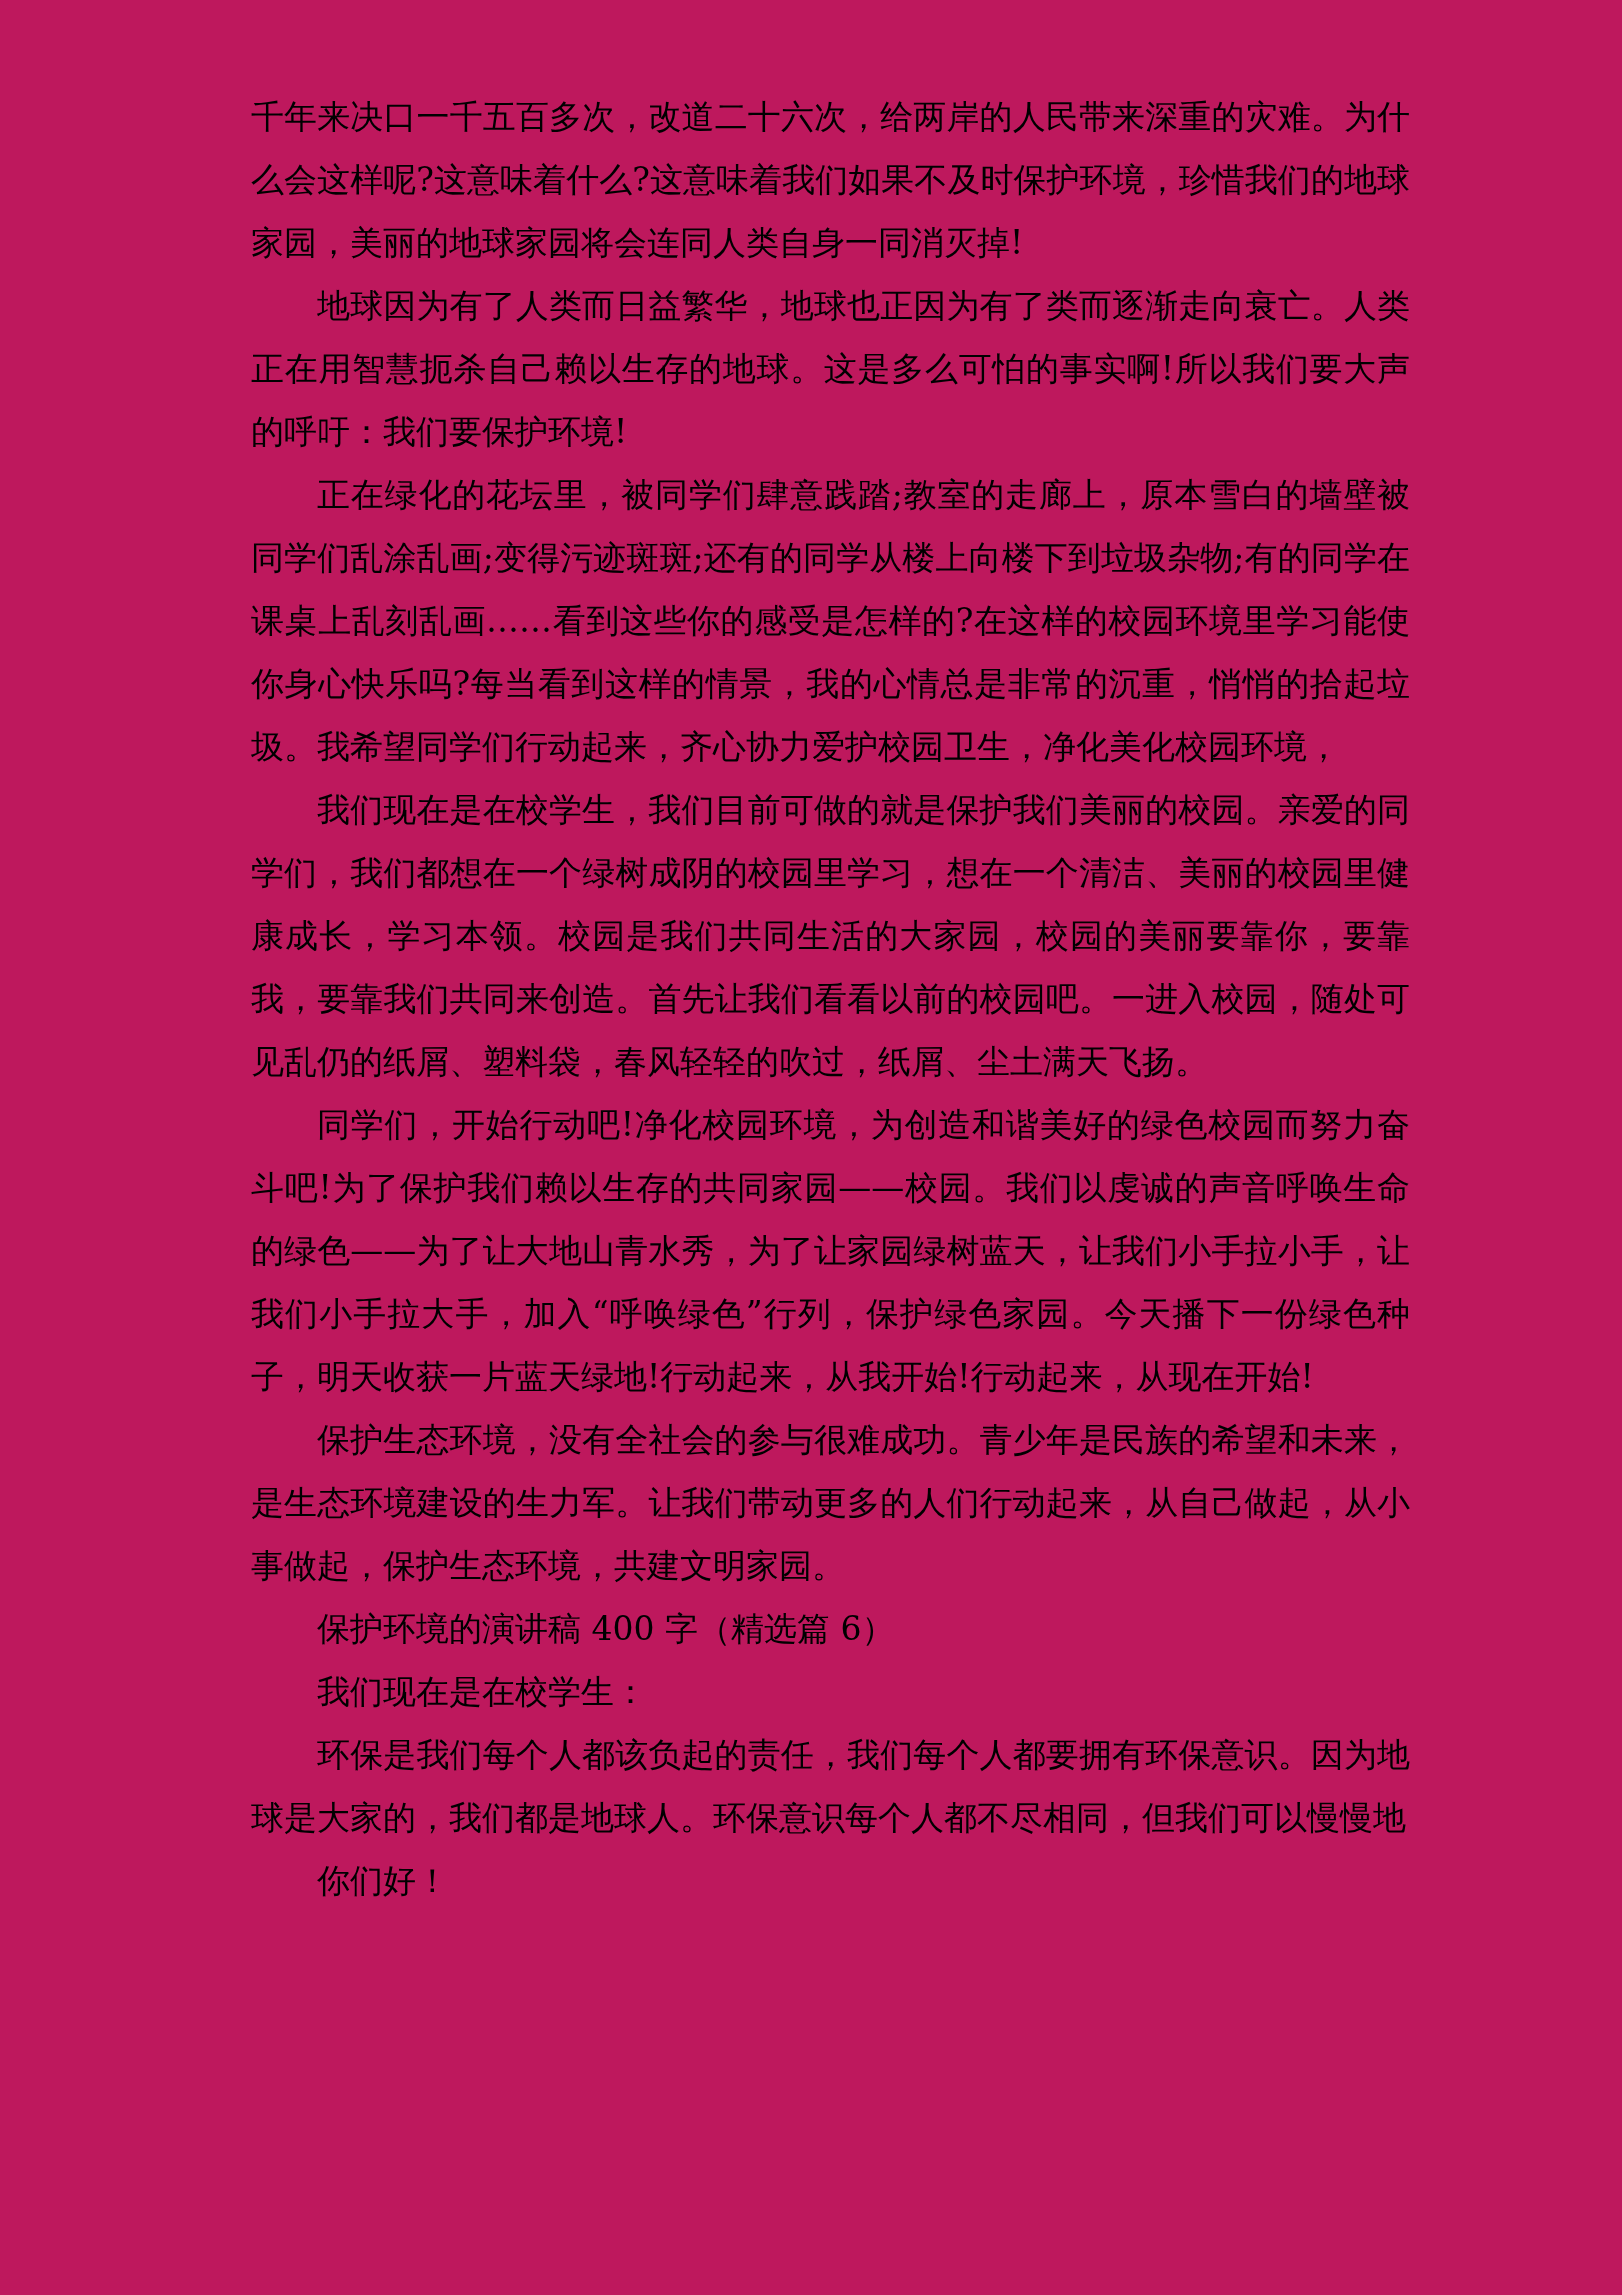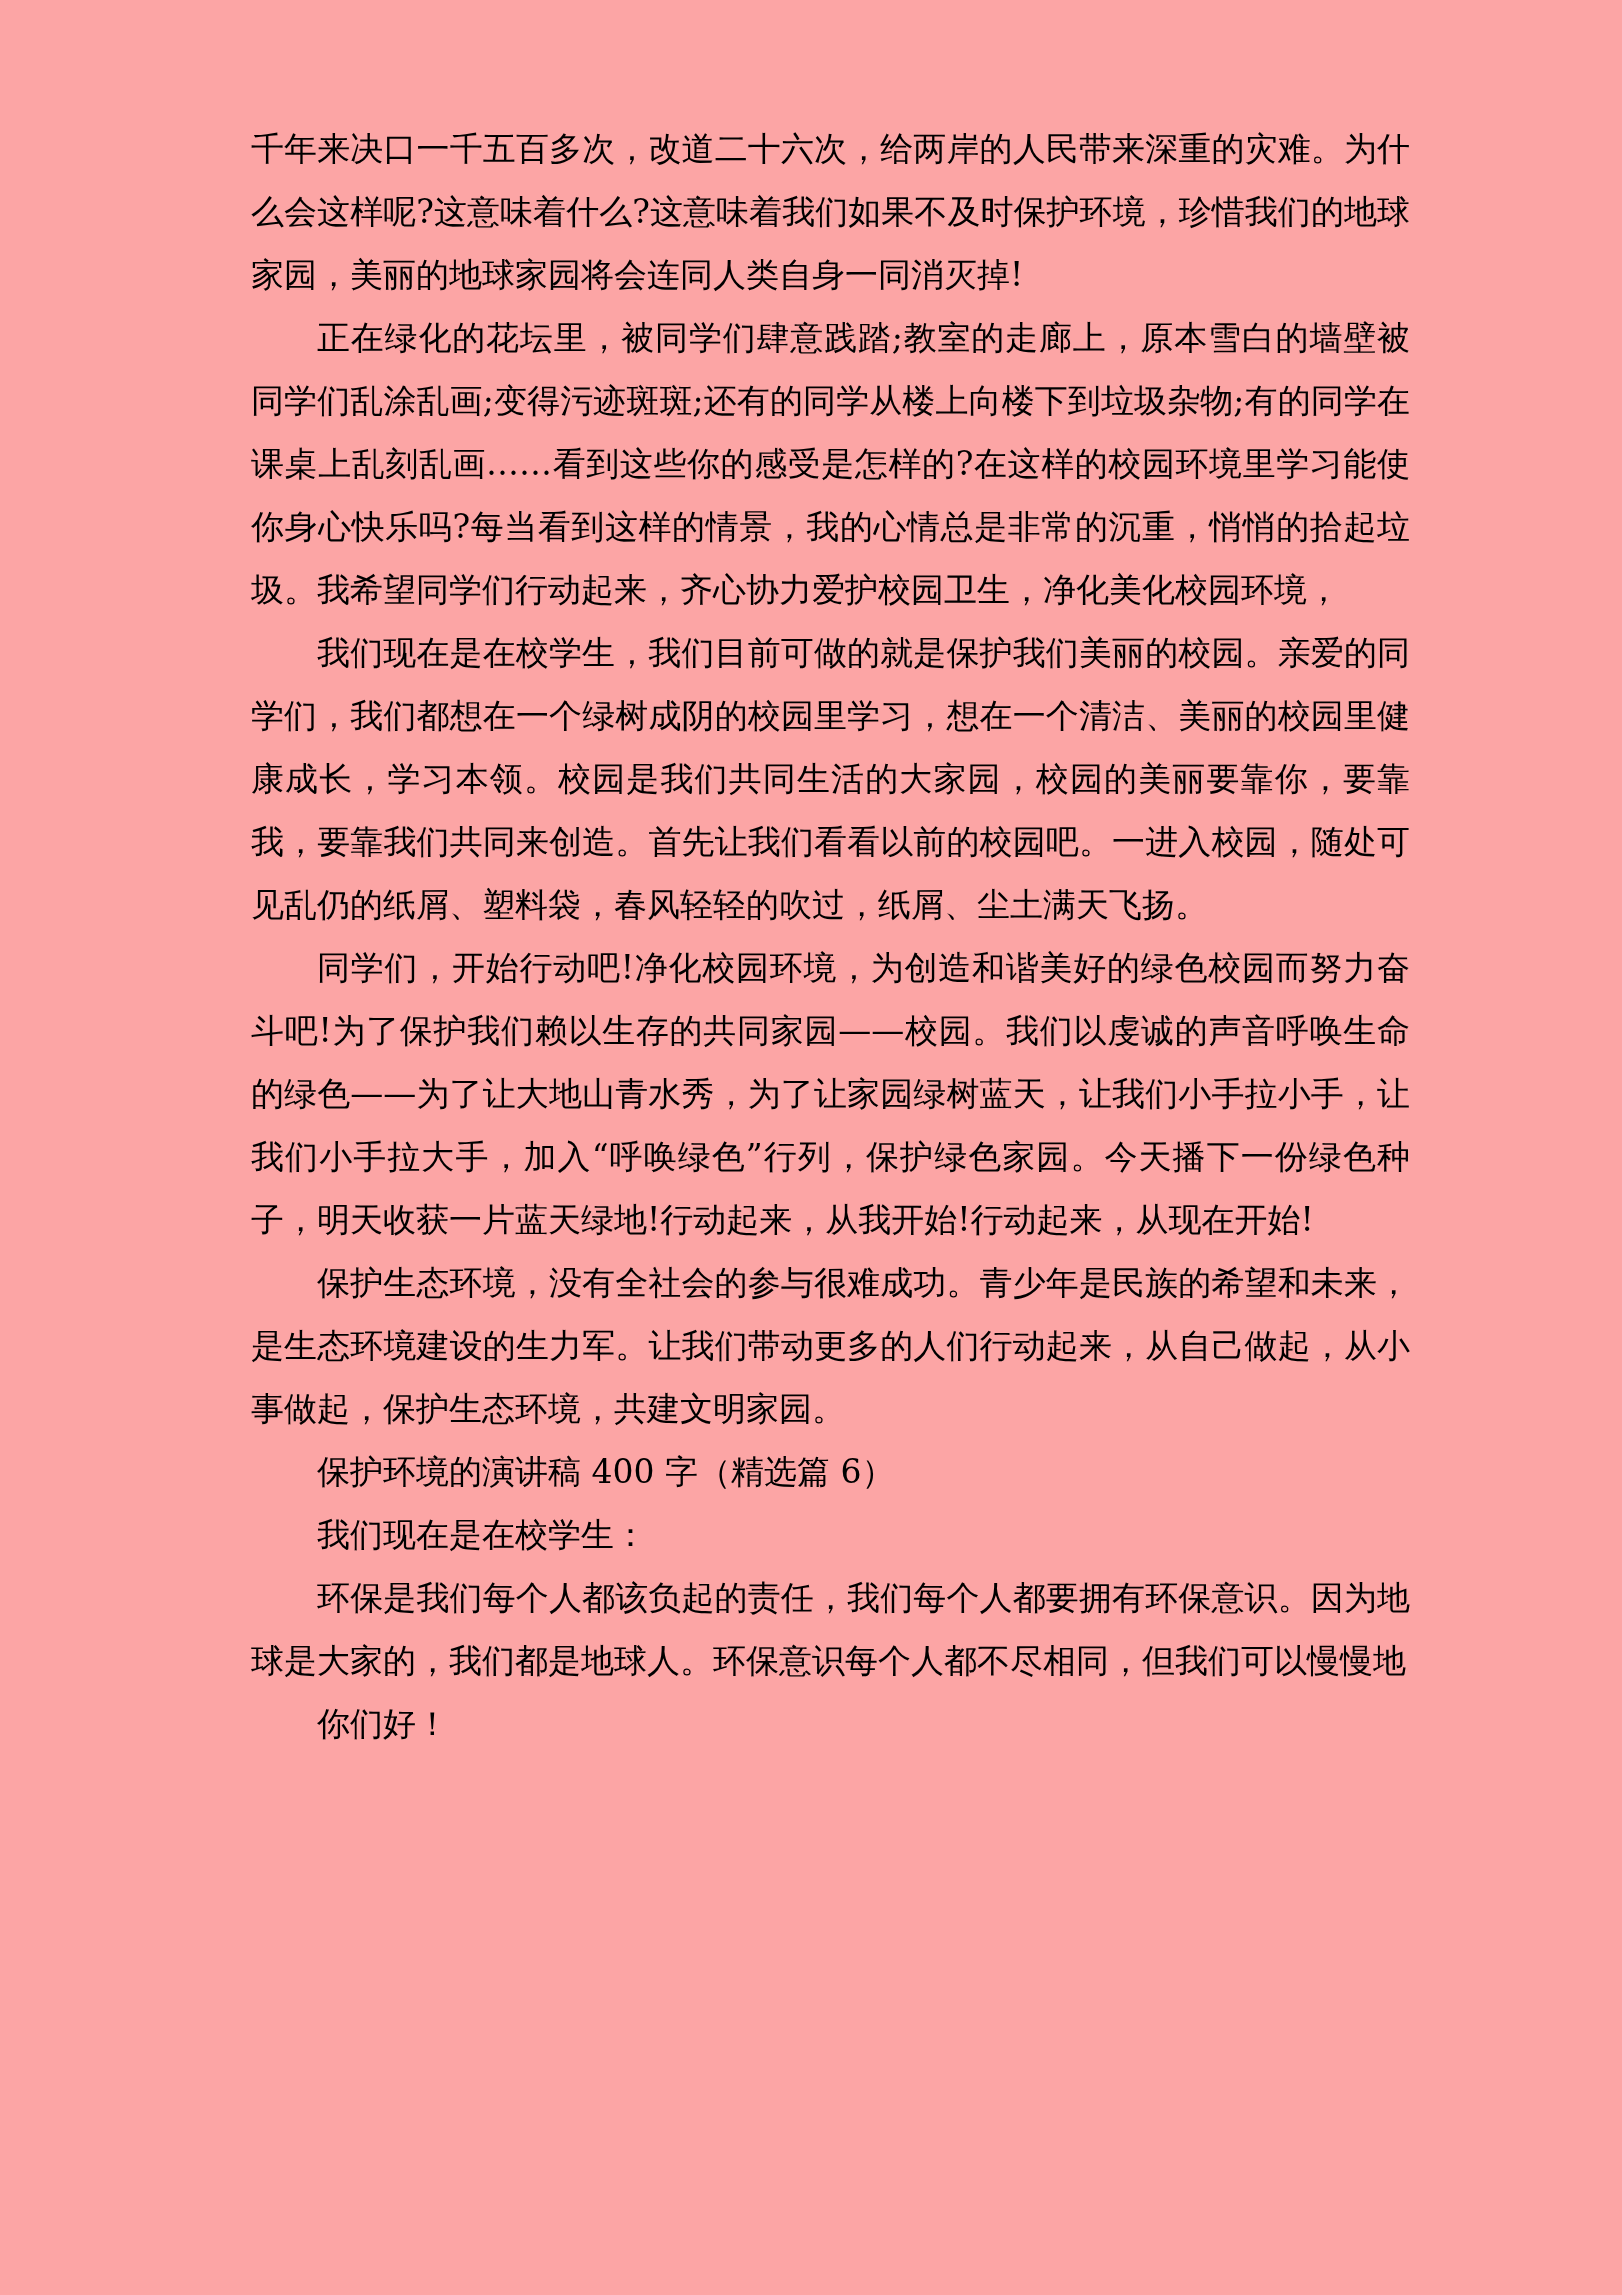--- a/index.html
+++ b/index.html
@@ -9,22 +9,22 @@
   body {
     width: 1623px;
     height: 2295px;
     background: #fcfcfc;
     overflow: hidden;
   }
   .page {
     box-sizing: border-box;
     width: 1623px;
     height: 2295px;
-    padding: 117px 213px 0 251px;
-    background: #fca5a5;
+    padding: 85px 213px 0 251px;
+    background: #be185d;
     font-family: "DejaVu Serif", "Liberation Serif", serif;
     font-size: 33px;
     line-height: 63px;
     color: #000000;
   }
   .para {
     margin: 0;
     padding: 0;
     text-align: justify;
     text-justify: inter-ideograph;
@@ -33,20 +33,21 @@
   }
   .para.indent {
     text-indent: 2em;
   }
 </style>
 </head>
 <body>
 
 <div class="page">
   <p class="para">千年来决口一千五百多次，改道二十六次，给两岸的人民带来深重的灾难。为什么会这样呢?这意味着什么?这意味着我们如果不及时保护环境，珍惜我们的地球家园，美丽的地球家园将会连同人类自身一同消灭掉!</p>
+  <p class="para indent">地球因为有了人类而日益繁华，地球也正因为有了类而逐渐走向衰亡。人类正在用智慧扼杀自己赖以生存的地球。这是多么可怕的事实啊!所以我们要大声的呼吁：我们要保护环境!</p>
   <p class="para indent">正在绿化的花坛里，被同学们肆意践踏;教室的走廊上，原本雪白的墙壁被同学们乱涂乱画;变得污迹斑斑;还有的同学从楼上向楼下到垃圾杂物;有的同学在课桌上乱刻乱画……看到这些你的感受是怎样的?在这样的校园环境里学习能使你身心快乐吗?每当看到这样的情景，我的心情总是非常的沉重，悄悄的拾起垃圾。我希望同学们行动起来，齐心协力爱护校园卫生，净化美化校园环境，</p>
   <p class="para indent">我们现在是在校学生，我们目前可做的就是保护我们美丽的校园。亲爱的同学们，我们都想在一个绿树成阴的校园里学习，想在一个清洁、美丽的校园里健康成长，学习本领。校园是我们共同生活的大家园，校园的美丽要靠你，要靠我，要靠我们共同来创造。首先让我们看看以前的校园吧。一进入校园，随处可见乱仍的纸屑、塑料袋，春风轻轻的吹过，纸屑、尘土满天飞扬。</p>
   <p class="para indent">同学们，开始行动吧!净化校园环境，为创造和谐美好的绿色校园而努力奋斗吧!为了保护我们赖以生存的共同家园——校园。我们以虔诚的声音呼唤生命的绿色——为了让大地山青水秀，为了让家园绿树蓝天，让我们小手拉小手，让我们小手拉大手，加入“呼唤绿色”行列，保护绿色家园。今天播下一份绿色种子，明天收获一片蓝天绿地!行动起来，从我开始!行动起来，从现在开始!</p>
   <p class="para indent">保护生态环境，没有全社会的参与很难成功。青少年是民族的希望和未来，是生态环境建设的生力军。让我们带动更多的人们行动起来，从自己做起，从小事做起，保护生态环境，共建文明家园。</p>
   <p class="para indent">保护环境的演讲稿 400 字（精选篇 6）</p>
   <p class="para indent">我们现在是在校学生：</p>
   <p class="para indent">环保是我们每个人都该负起的责任，我们每个人都要拥有环保意识。因为地球是大家的，我们都是地球人。环保意识每个人都不尽相同，但我们可以慢慢地</p>
   <p class="para indent">你们好！</p>
 </div>
 

